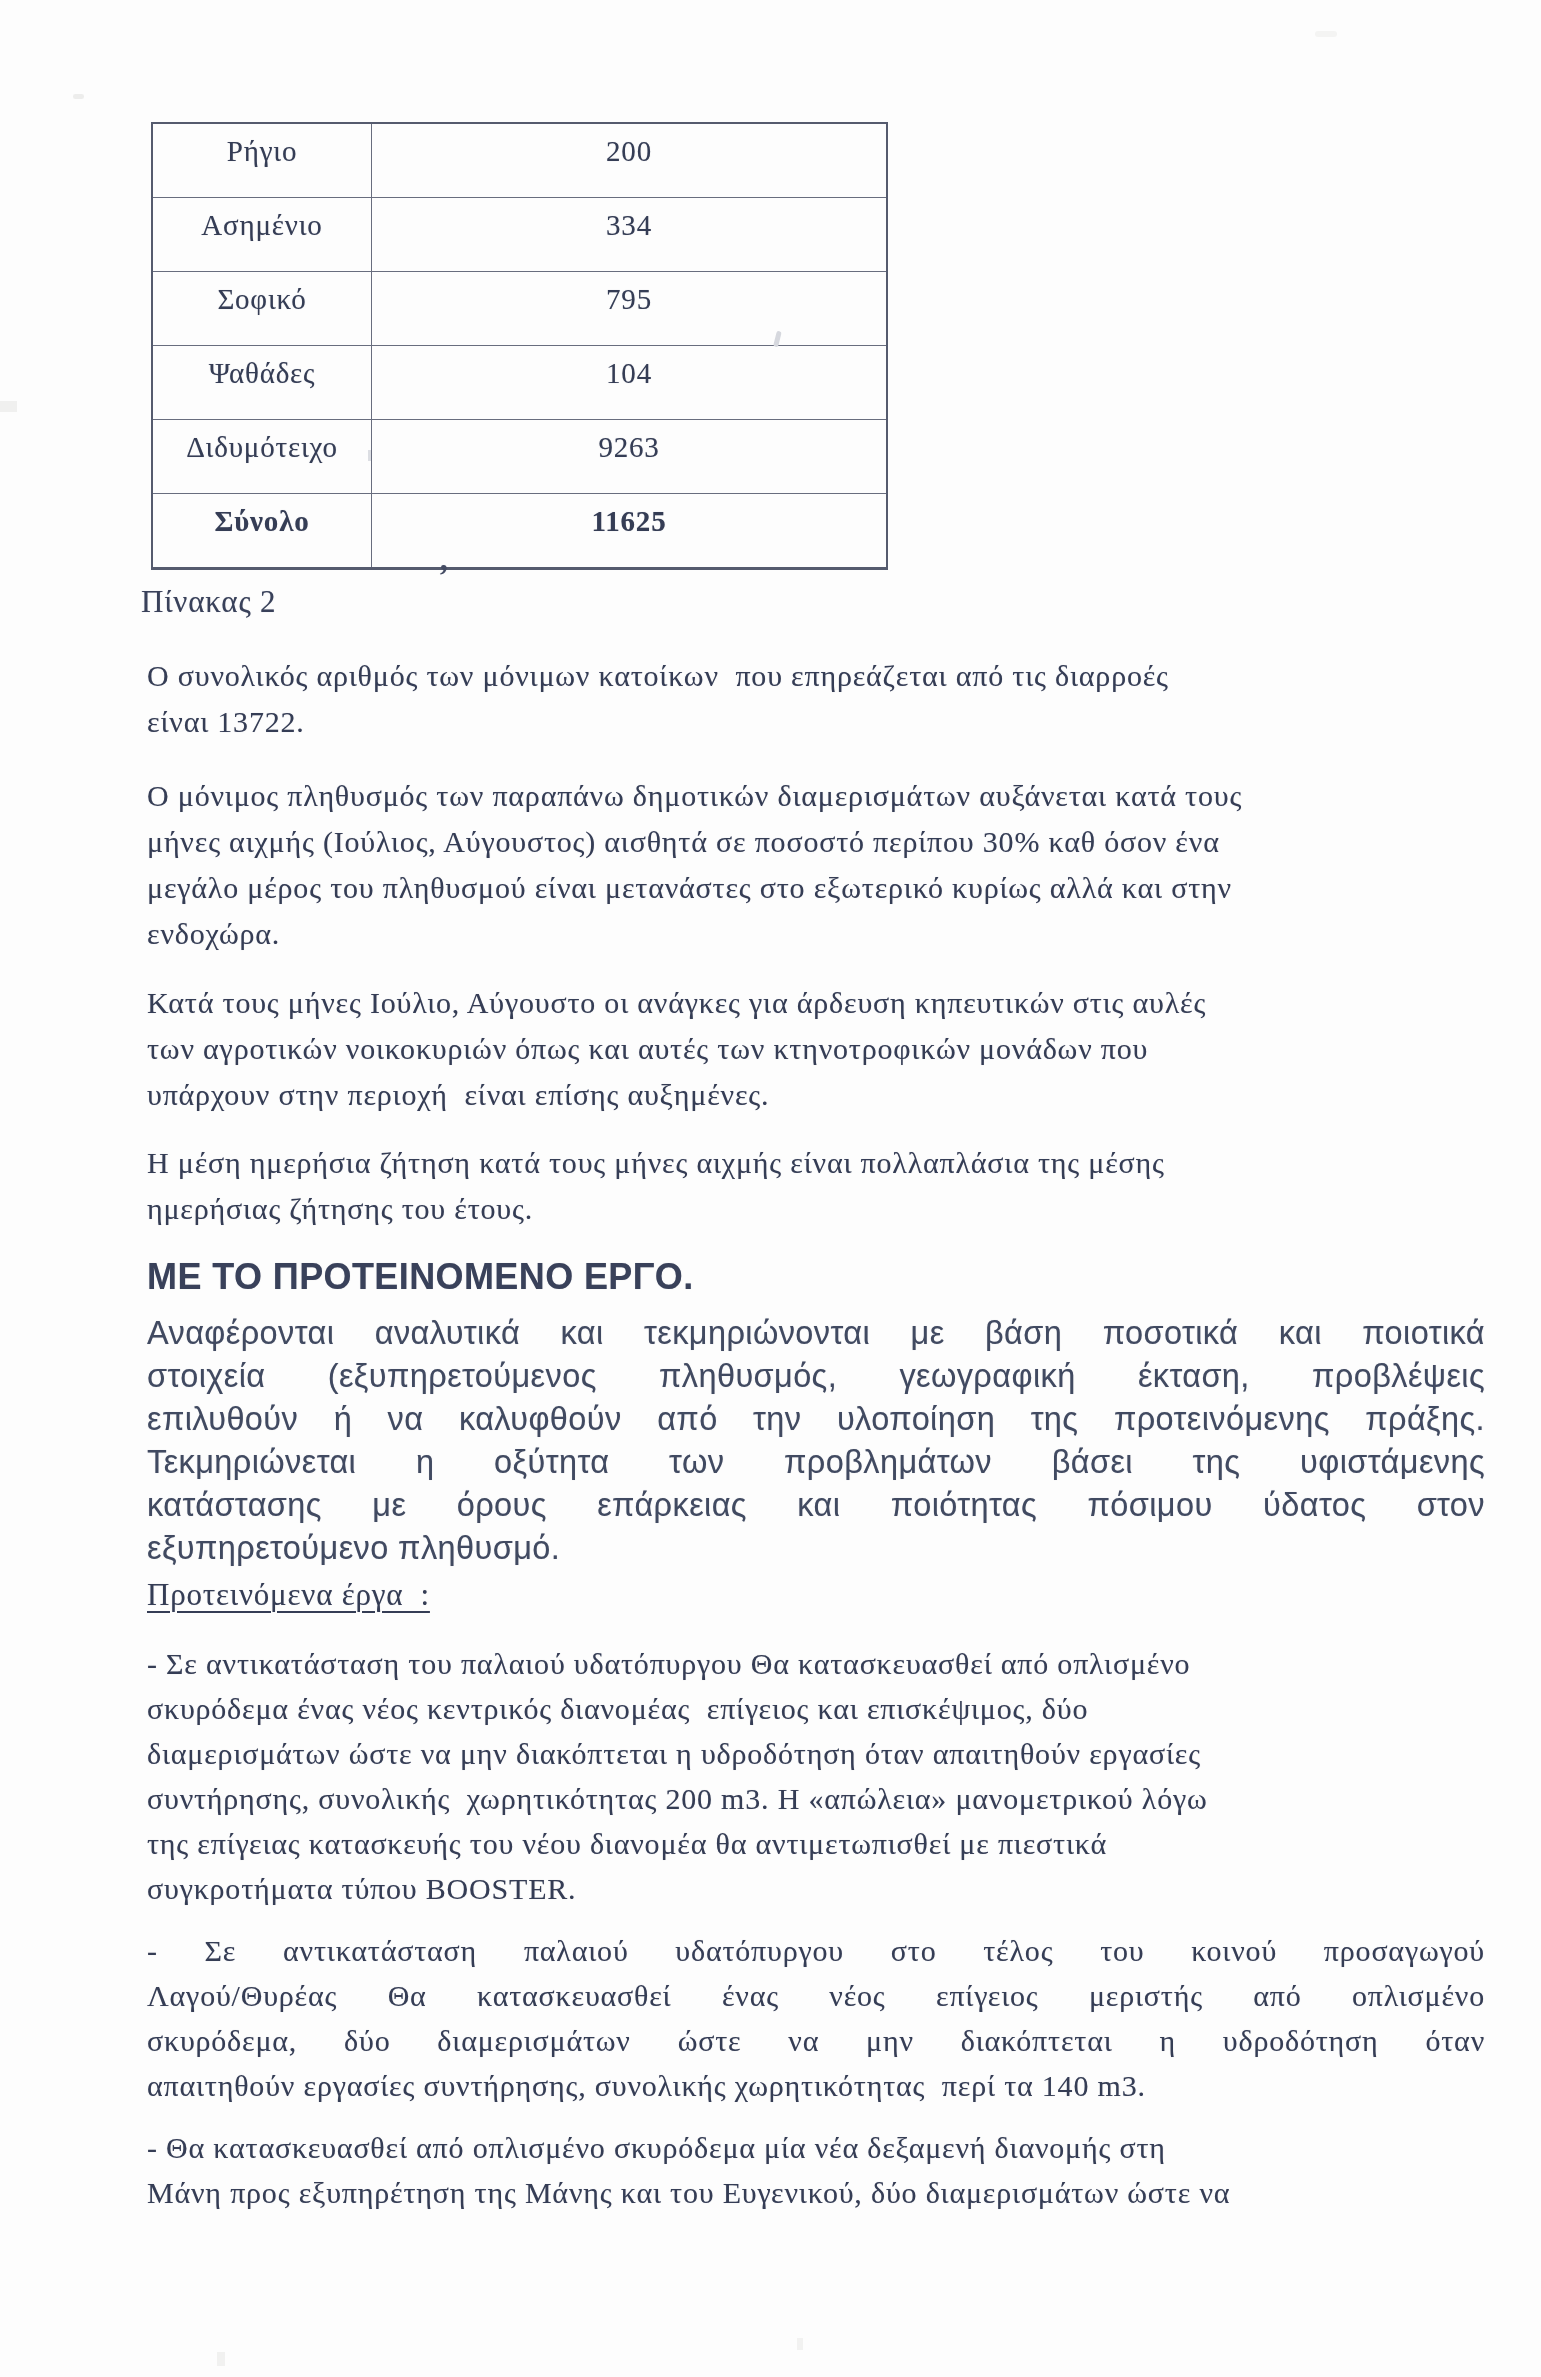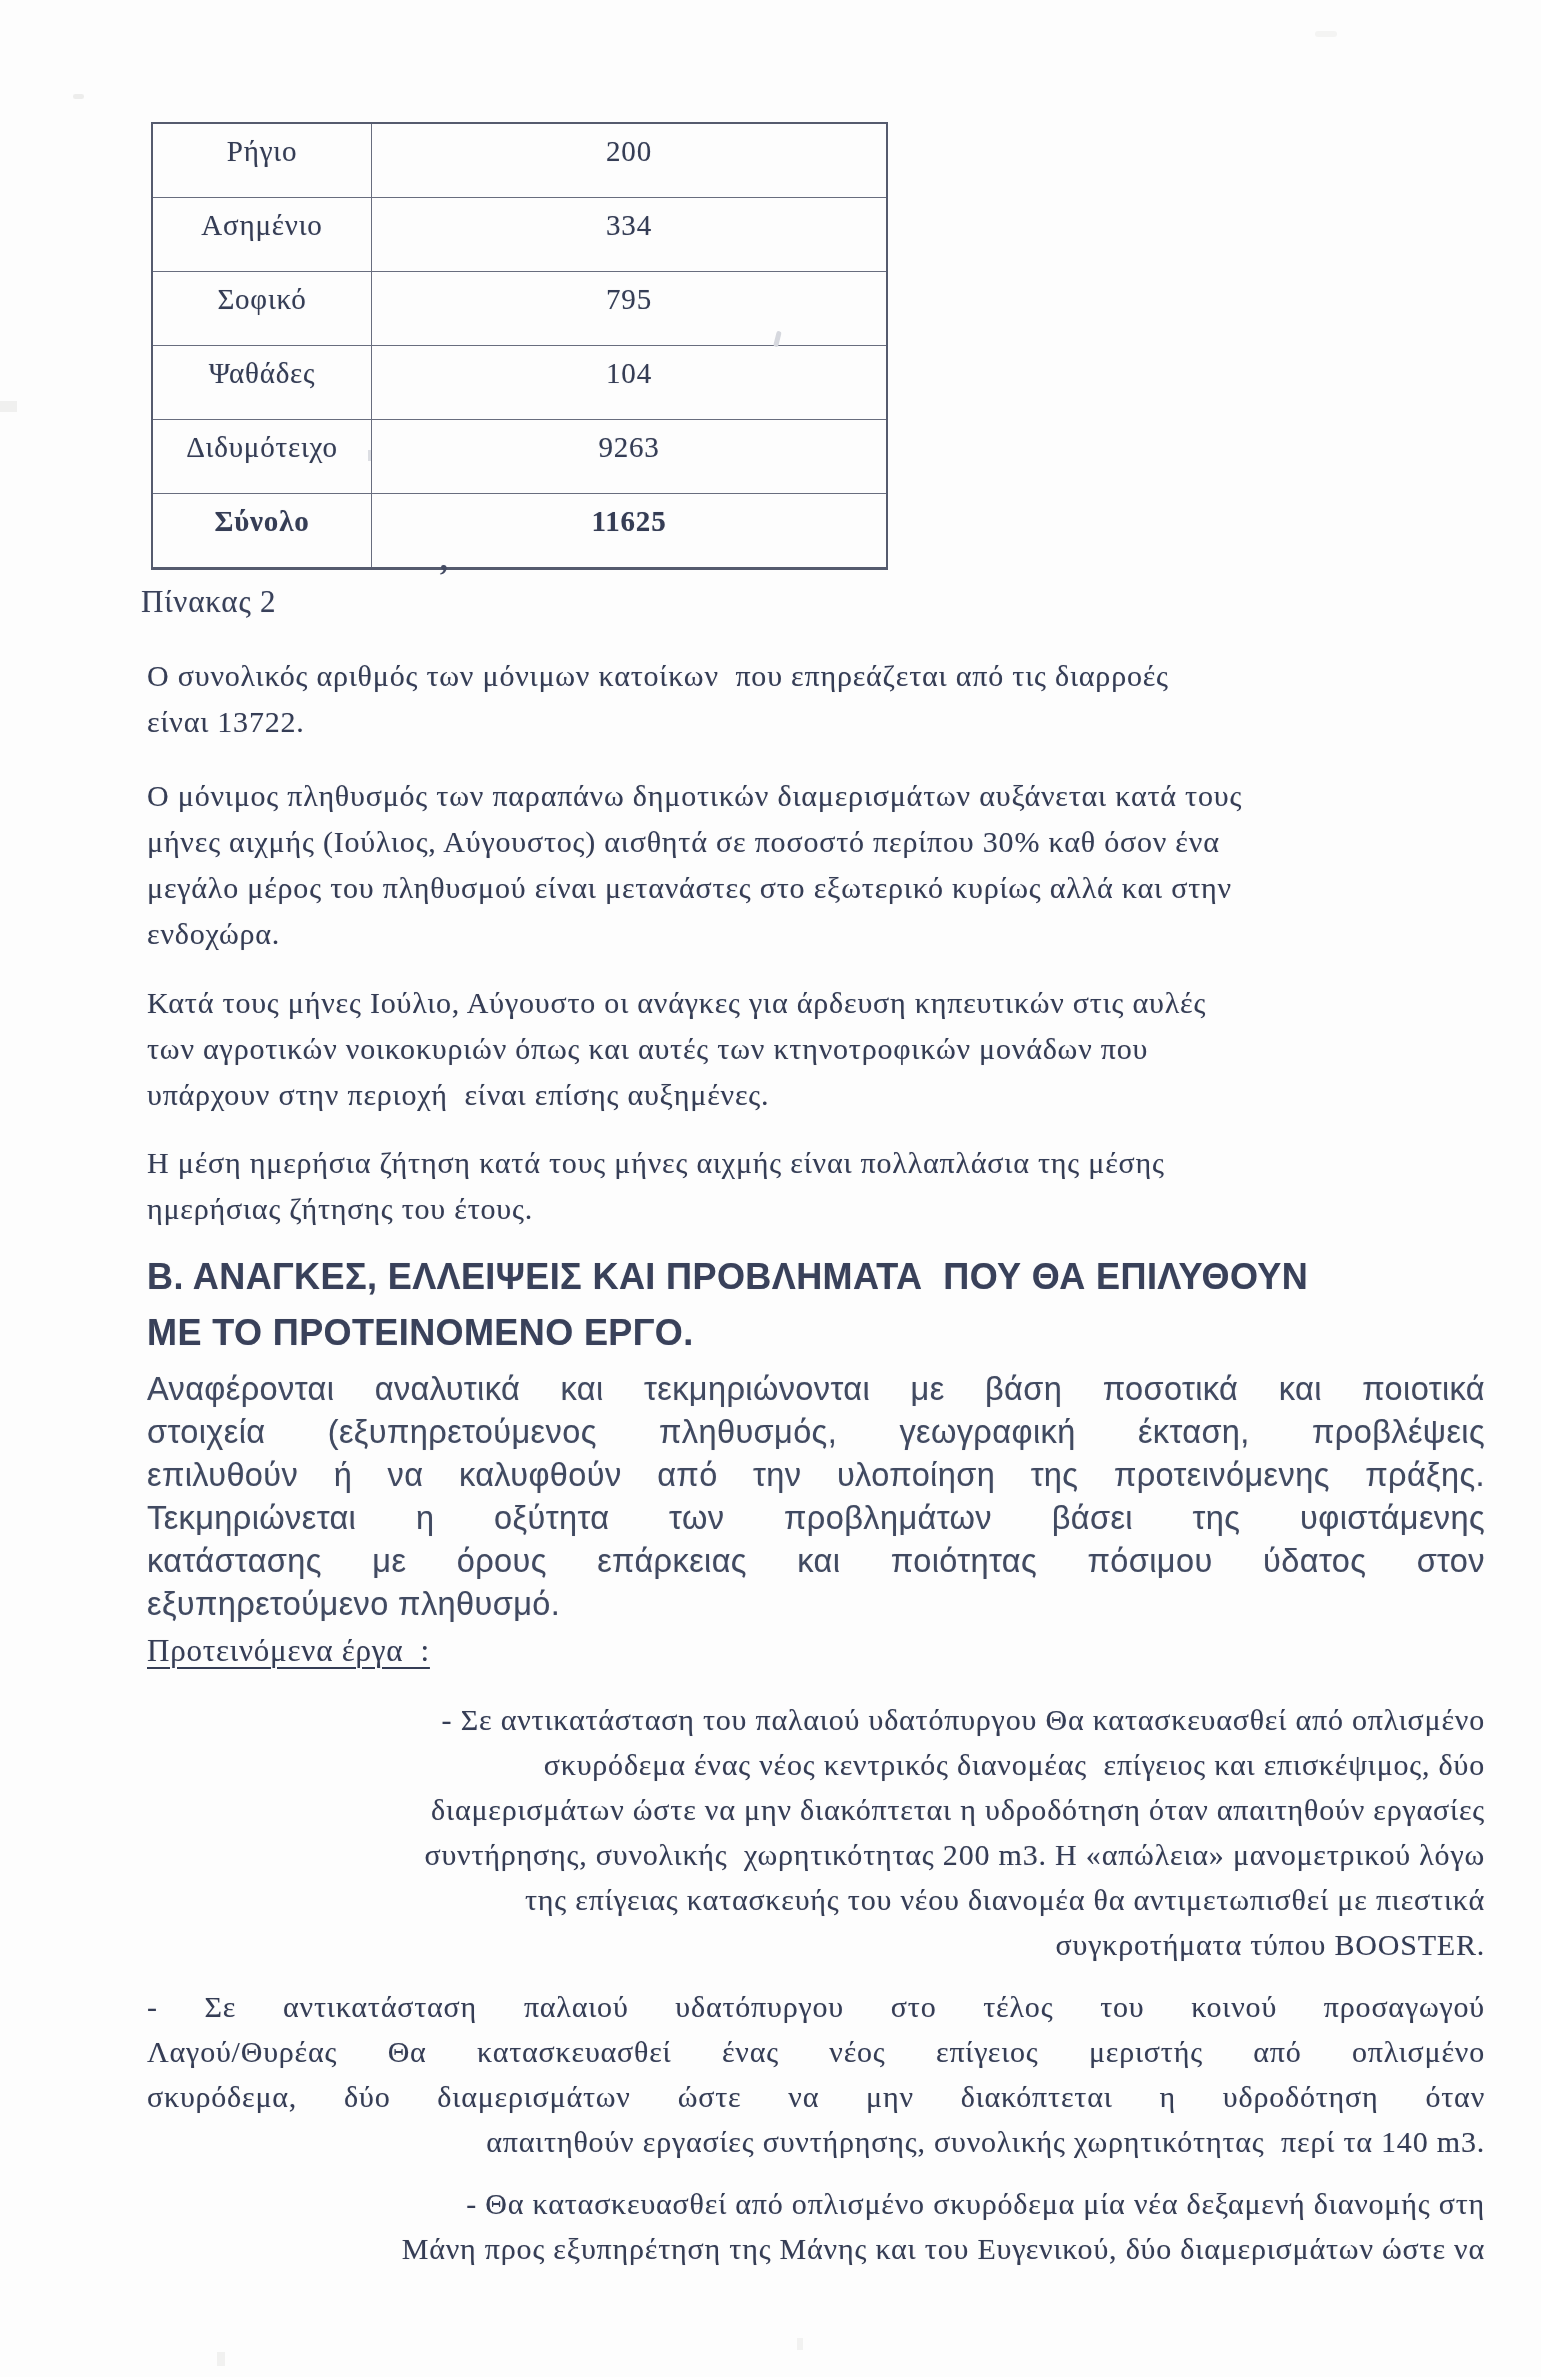--- a/index.html
+++ b/index.html
@@ -96,21 +96,21 @@
     letter-spacing: 0.8px; color: #353d55;
     display: inline-block;
     text-decoration: underline;
     text-decoration-thickness: 1.5px;
     text-underline-offset: 6.2px;
   }
 
   .bullet .line {
     font-family: "Liberation Serif", "DejaVu Serif", serif;
     font-size: 30px; line-height: 45px;
-    letter-spacing: 0.8px; color: #353d55; text-align: right;
+    letter-spacing: 0.8px; color: #353d55;
   }
   .b1 { margin-top: 23px; }
   .b2 { margin-top: 17px; }
   .b3 { margin-top: 17px; }
 
   
   .artifact { position: absolute; pointer-events: none; }
   .a1 { left: 0; top: 401px; width: 17px; height: 10.8px; background: #f0f0ef; }
   .a2 { left: 73px; top: 94px; width: 10.8px; height: 4.6px; background: #ededec; border-radius: 2.3px; }
   .a3 { left: 775px; top: 331px; width: 4.6px; height: 15.5px; background: #d6d8de; transform: rotate(14deg); border-radius: 2.3px; }
@@ -175,21 +175,20 @@
       <div class="line">των αγροτικών νοικοκυριών όπως και αυτές των κτηνοτροφικών μονάδων που</div>
       <div class="line">υπάρχουν στην περιοχή  είναι επίσης αυξημένες.</div>
     </div>
 
     <div class="serif-par p4">
       <div class="line">Η μέση ημερήσια ζήτηση κατά τους μήνες αιχμής είναι πολλαπλάσια της μέσης</div>
       <div class="line">ημερήσιας ζήτησης του έτους.</div>
     </div>
 
     <div class="heading">
-      <div class="line">Β. ΑΝΑΓΚΕΣ, ΕΛΛΕΙΨΕΙΣ ΚΑΙ ΠΡΟΒΛΗΜΑΤΑ  ΠΟΥ ΘΑ ΕΠΙΛΥΘΟΥΝ</div>
       <div class="line">ΜΕ ΤΟ ΠΡΟΤΕΙΝΟΜΕΝΟ ΕΡΓΟ.</div>
     </div>
 
     <div class="sans-par">
       <div class="line j">Αναφέρονται αναλυτικά και τεκμηριώνονται με βάση ποσοτικά και ποιοτικά</div>
       <div class="line j">στοιχεία (εξυπηρετούμενος πληθυσμός, γεωγραφική έκταση, προβλέψεις</div>
       <div class="line j">επιλυθούν ή να καλυφθούν από την υλοποίηση της προτεινόμενης πράξης.</div>
       <div class="line j">Τεκμηριώνεται η οξύτητα των προβλημάτων βάσει της υφιστάμενης</div>
       <div class="line j">κατάστασης με όρους επάρκειας και ποιότητας πόσιμου ύδατος στον</div>
       <div class="line">εξυπηρετούμενο πληθυσμό.</div>

